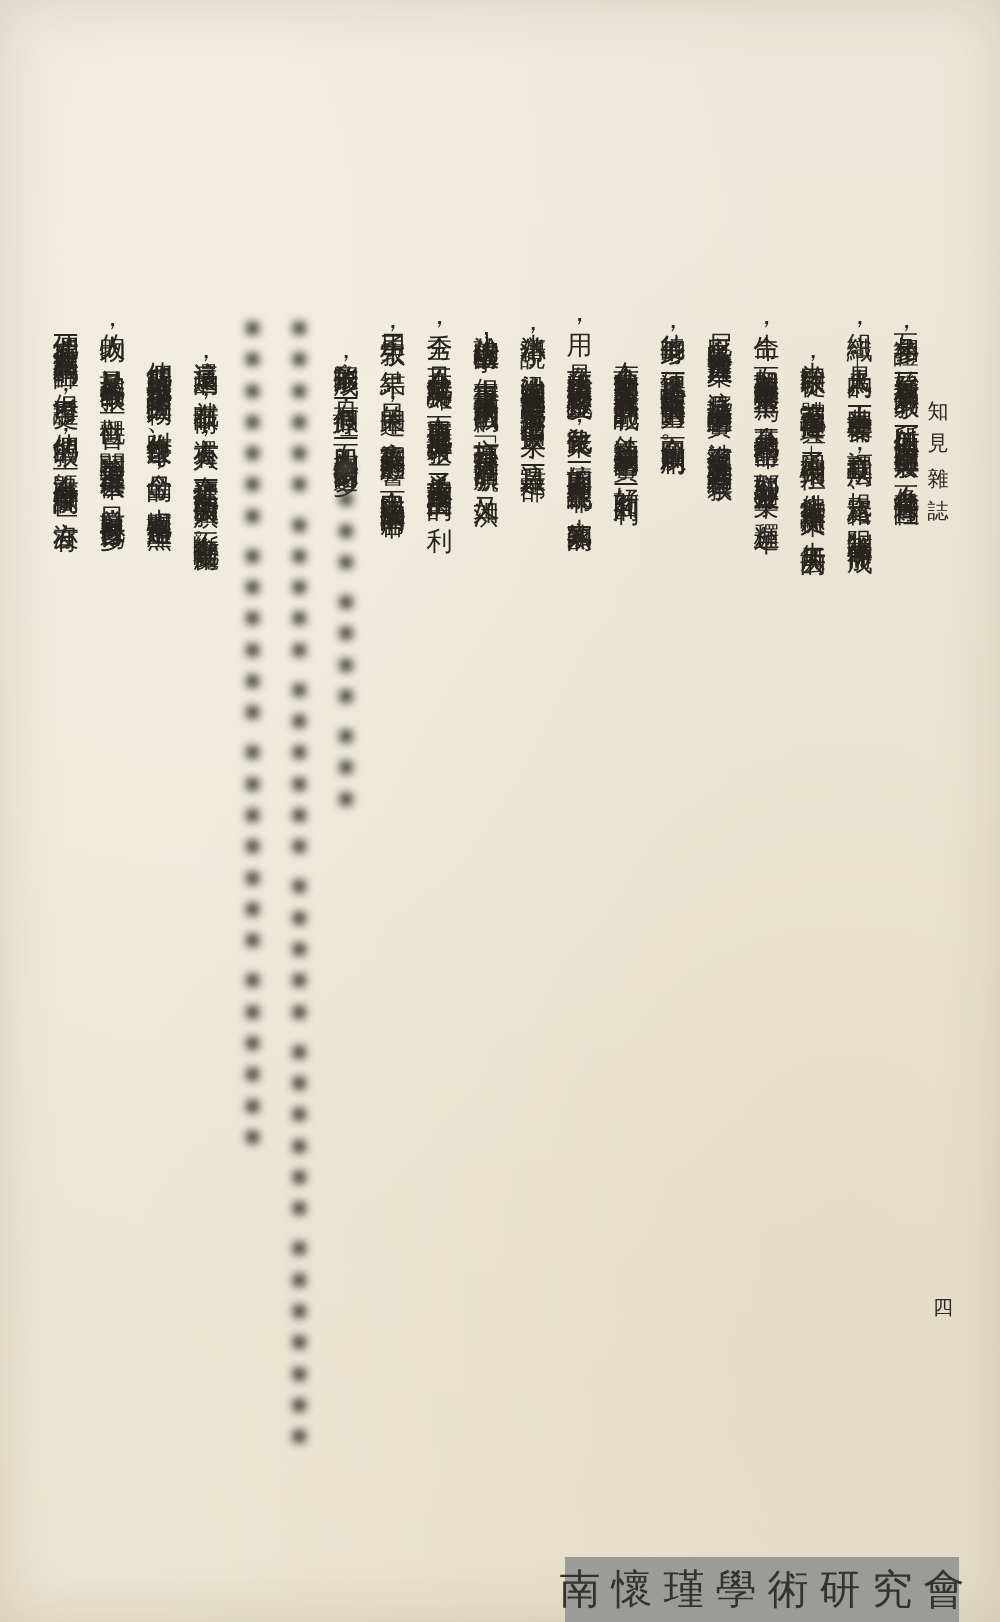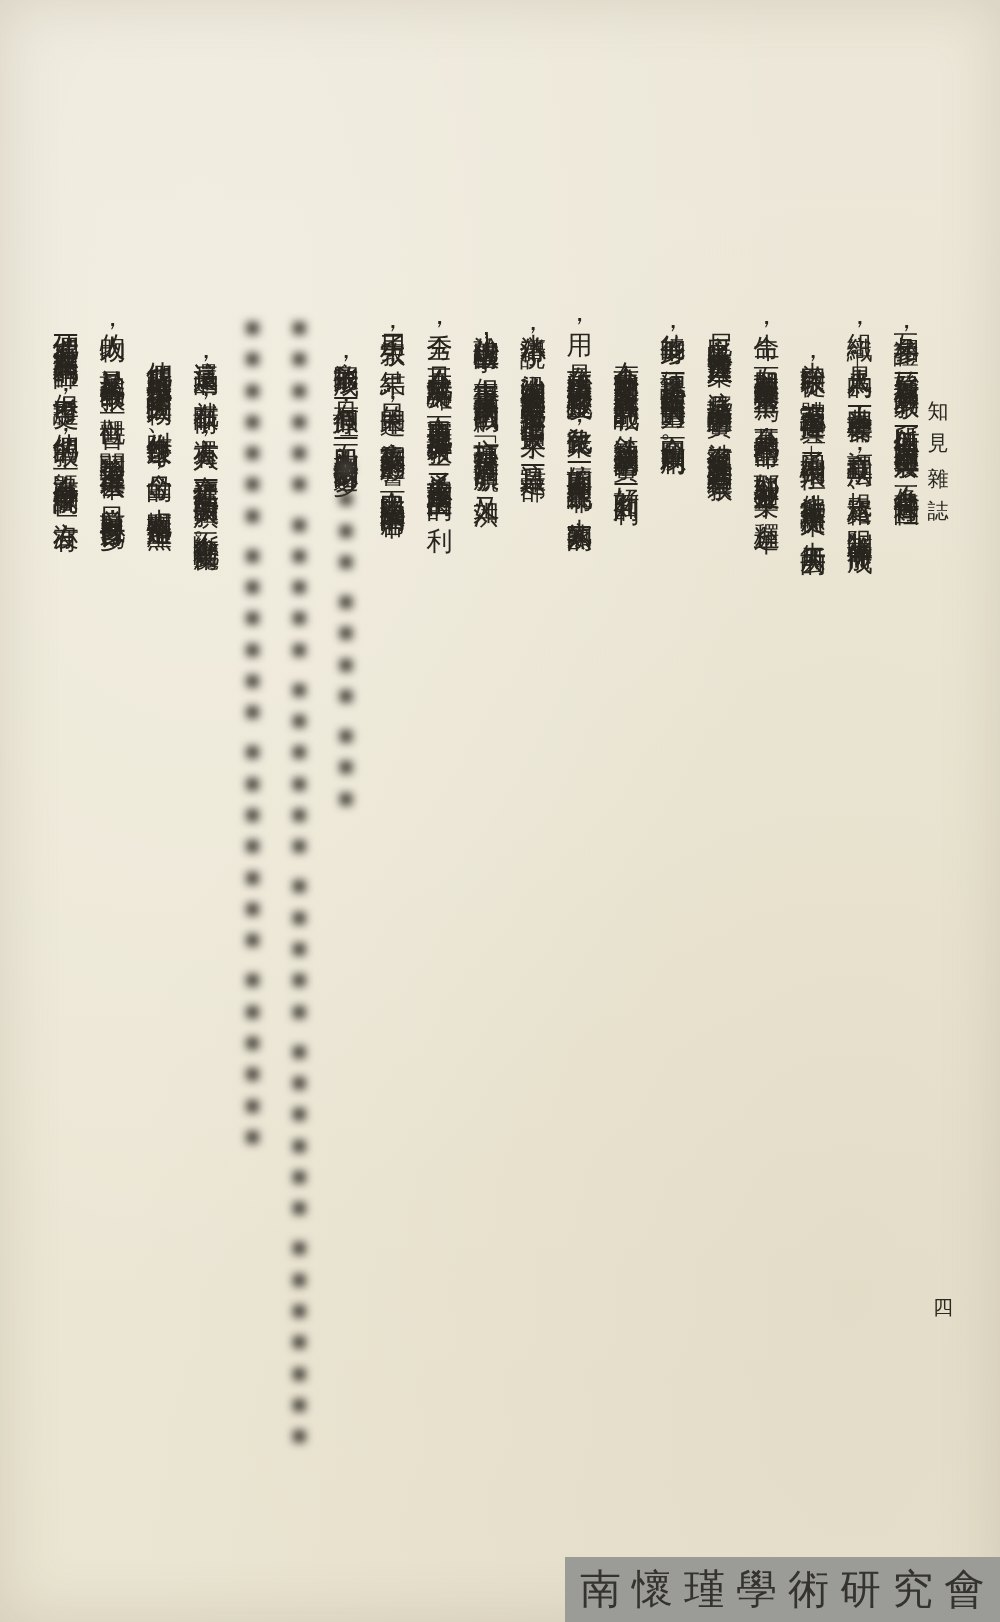--- a/index.html
+++ b/index.html
@@ -64,21 +64,21 @@
   .blur-seg {
     filter: blur(4px);
     color: #45423a;
   }
 
   
   .watermark-band {
     position: absolute;
     left: 565px;
     top: 1557px;
-    width: 435px;
+    width: 394px;
     height: 65px;
     background: #9b9b98;
     display: flex;
     align-items: center;
     justify-content: center;
   }
   .watermark-text {
     font-size: 41px;
     letter-spacing: 11px;
     color: #35332d;

